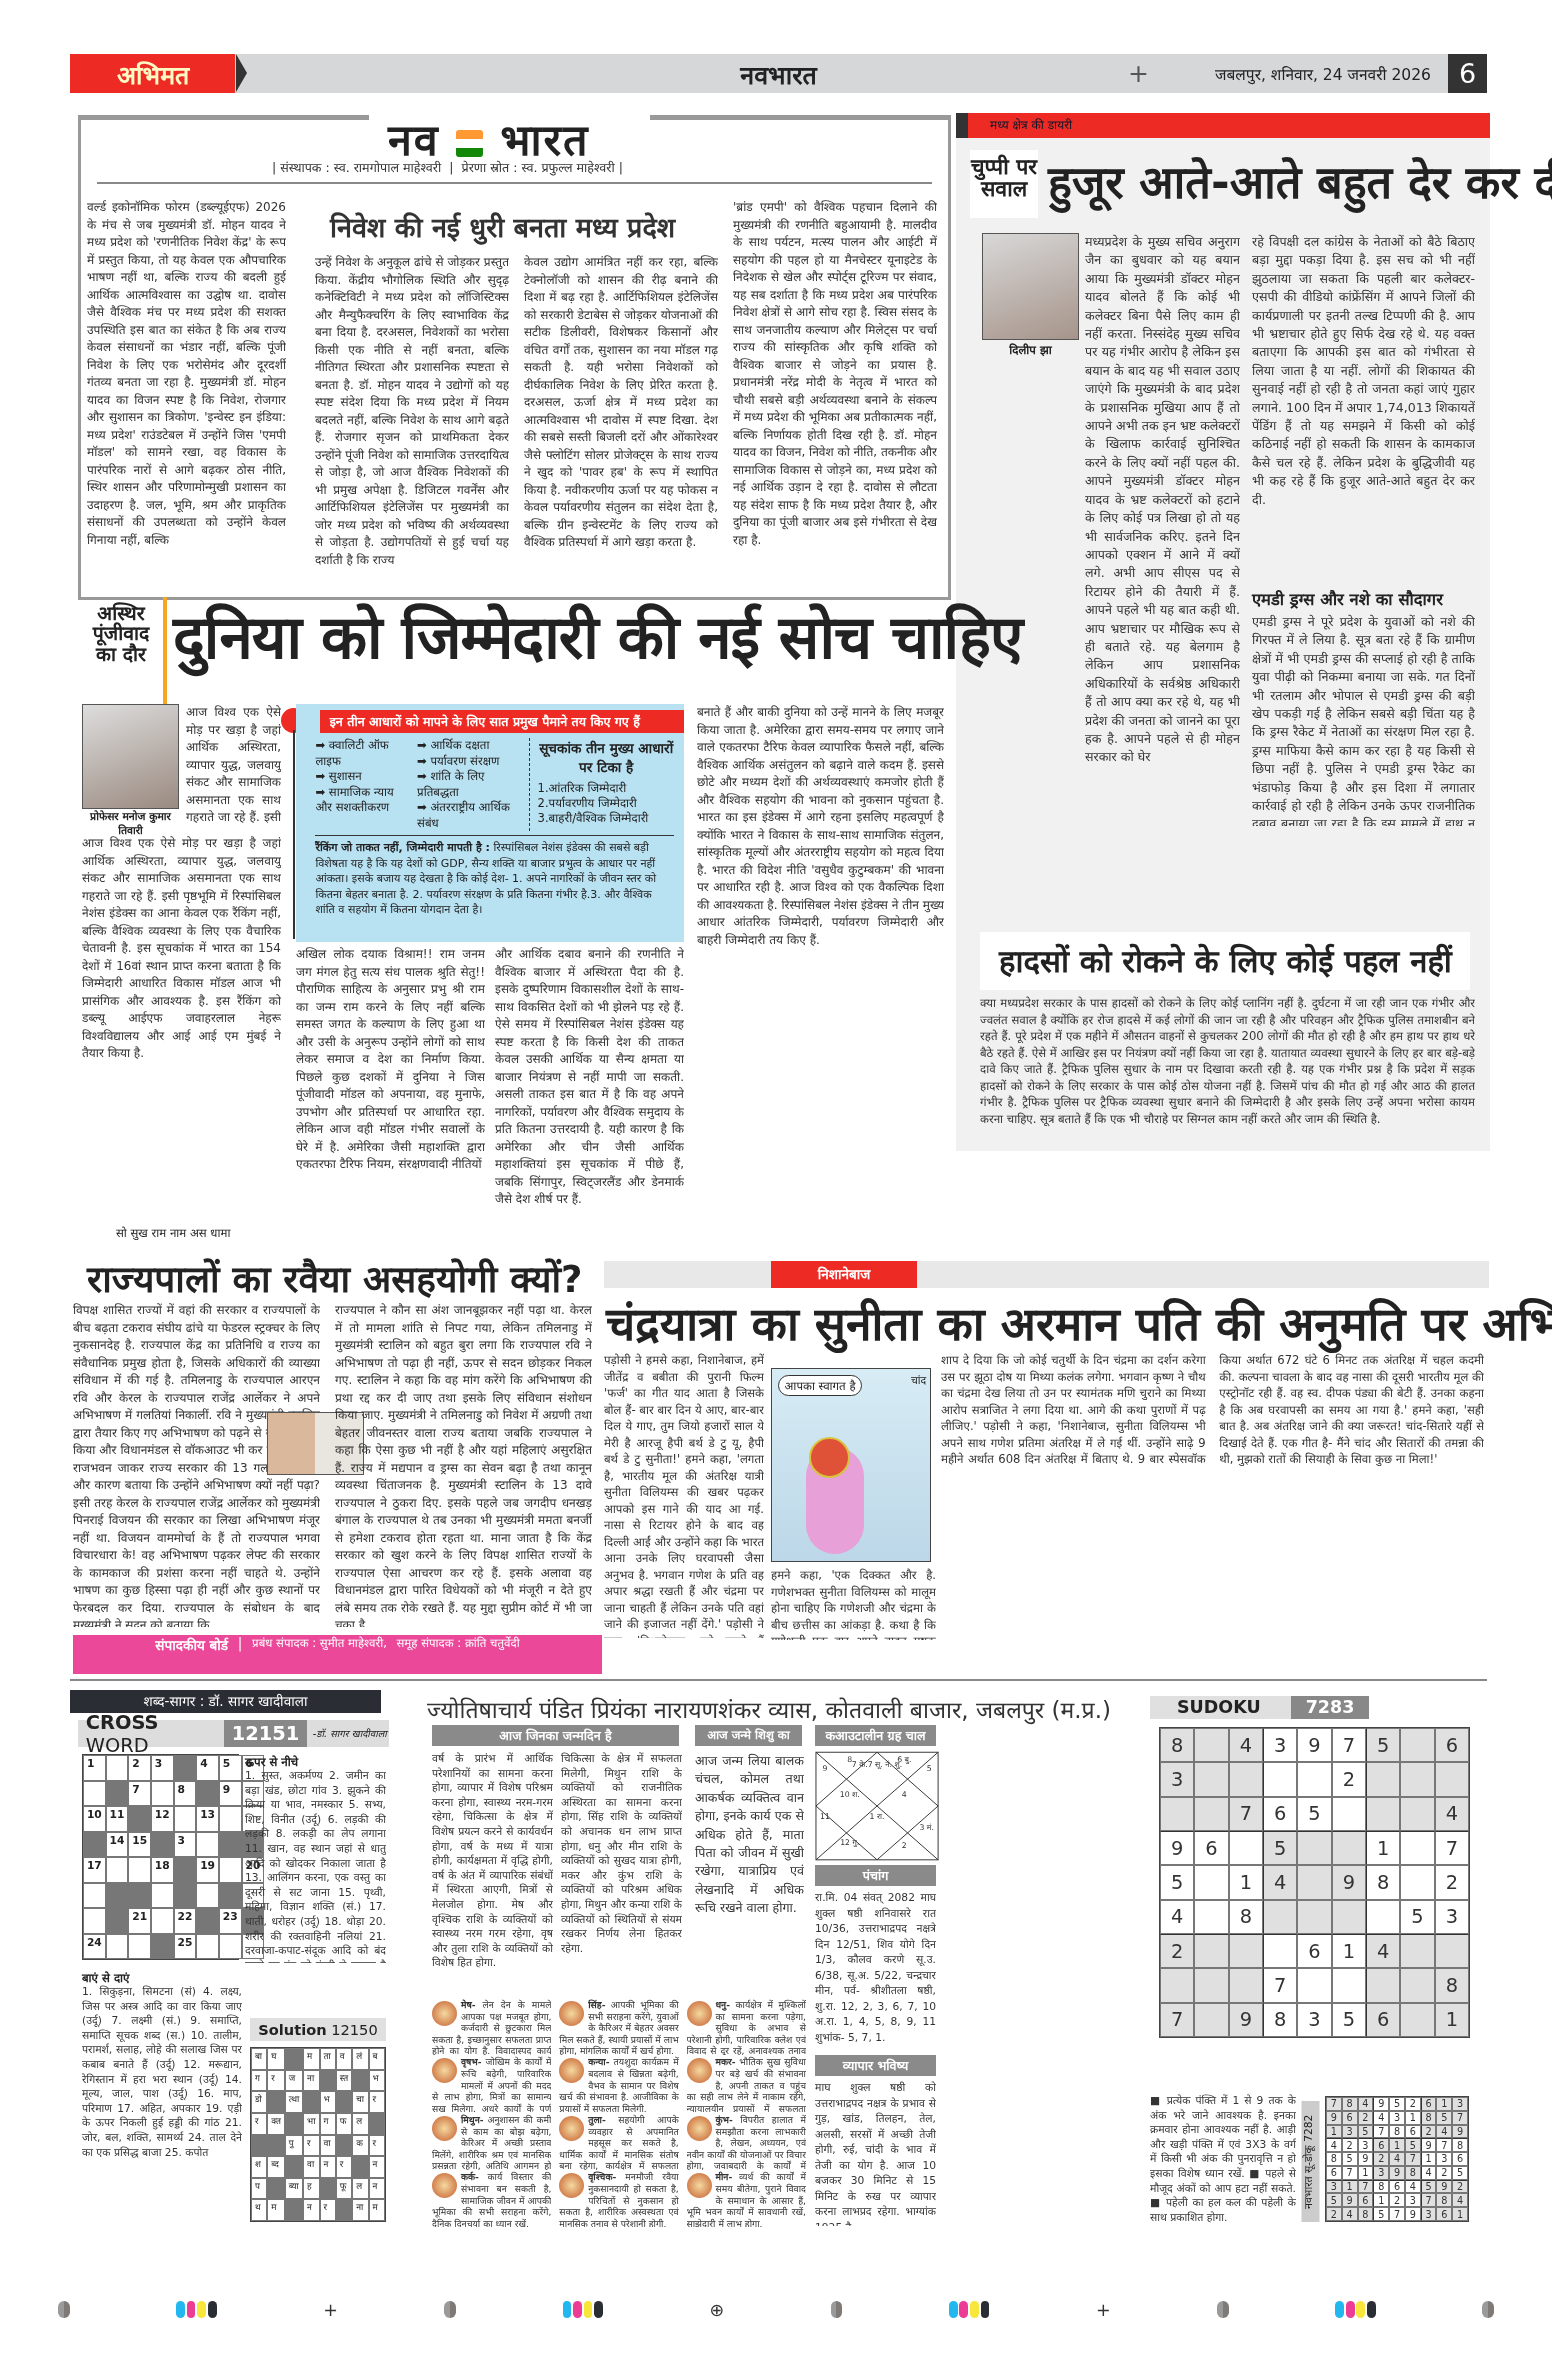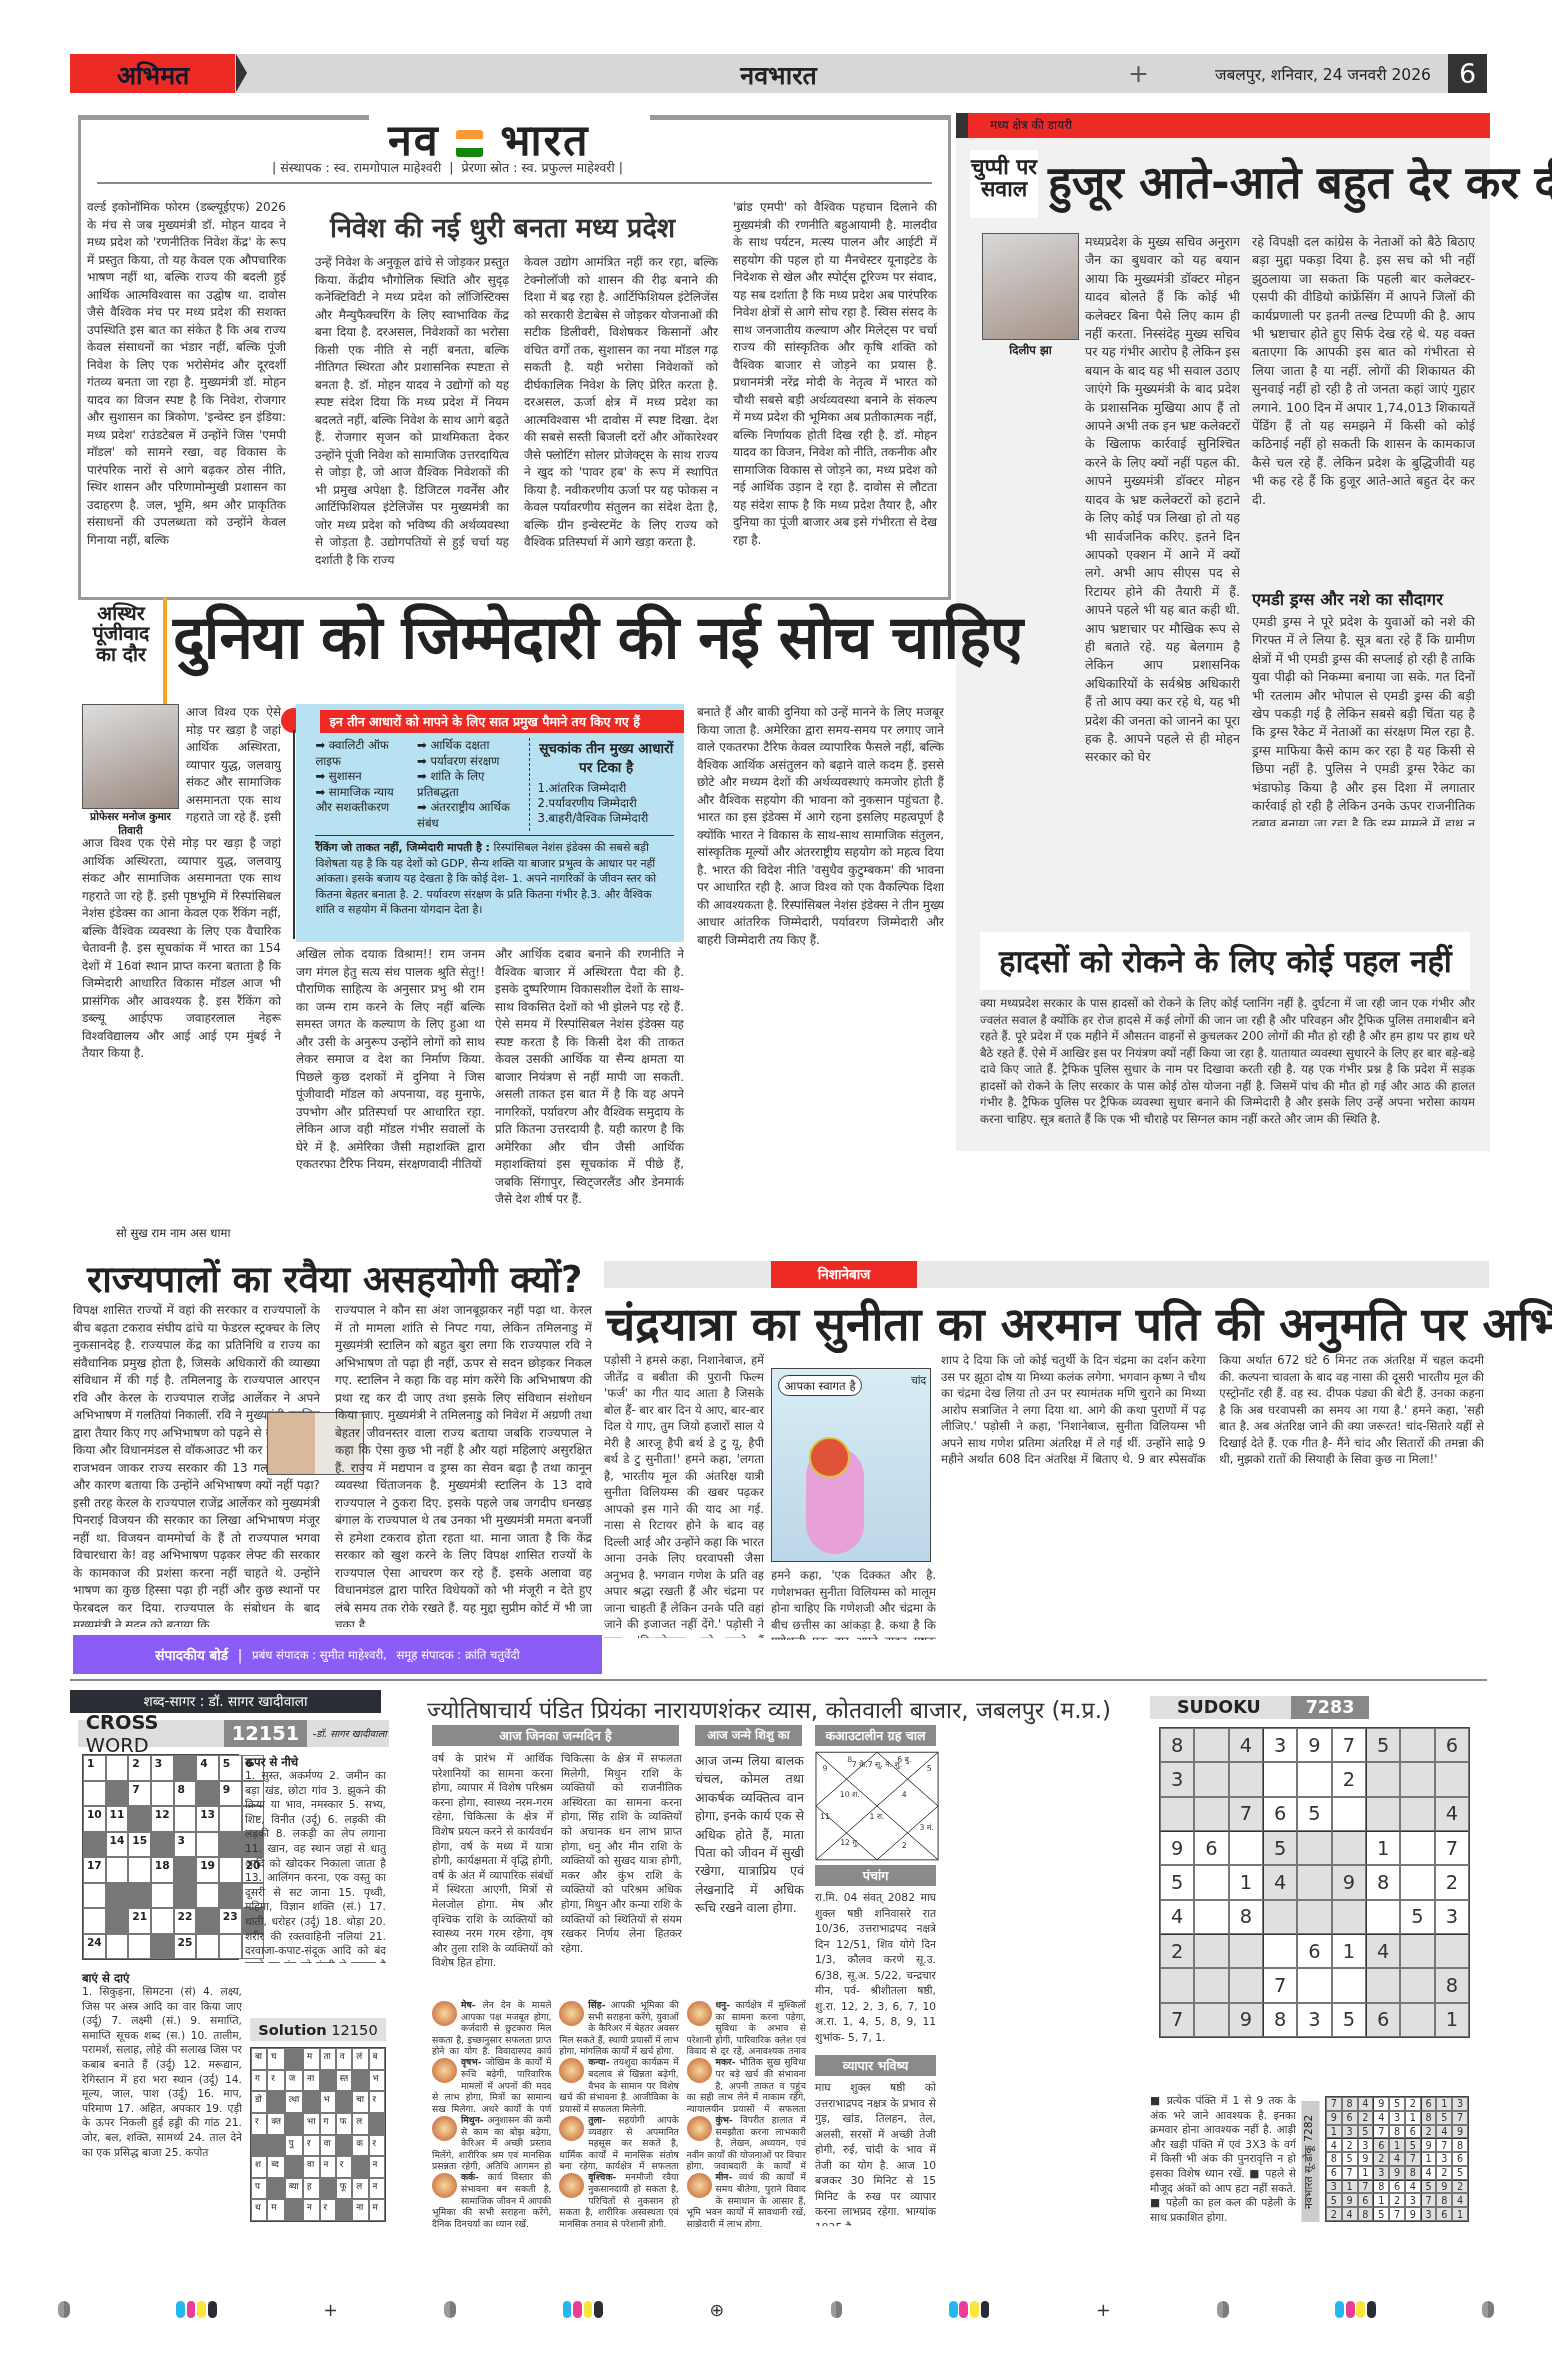--- a/index.html
+++ b/index.html
@@ -1,19 +1,19 @@
 <!DOCTYPE html>
 <html><head>
 <meta charset="utf-8">
 <style>
 *{box-sizing:border-box;margin:0;padding:0}
 body{width:1553px;height:2375px;background:#fff;font-family:"DejaVu Sans",sans-serif;color:#222;position:relative;overflow:hidden}
 .abs{position:absolute}
 .topbar{left:70px;top:54px;width:1417px;height:39px;background:#d6d7d9;display:flex;align-items:center}
-.sec-tab{background:#ee2a24;color:#0f172a;height:39px;width:165px;display:flex;align-items:center;padding-left:47px;font-weight:bold;font-size:25px;position:relative}
+.sec-tab{background:#ee2a24;color:#fef9c3;height:39px;width:165px;display:flex;align-items:center;padding-left:47px;font-weight:bold;font-size:25px;position:relative}
 .sec-tab:after{content:"";position:absolute;right:-11.6px;top:0;border-left:11.6px solid #333;border-top:19.4px solid transparent;border-bottom:19.4px solid transparent}
 .top-title{position:absolute;left:50%;transform:translateX(-50%);font-weight:bold;font-size:25px}
 .top-plus{position:absolute;left:1058px;font-size:25px;color:#555}
 .top-date{position:absolute;left:1145px;font-size:15.5px;font-weight:normal}
 .page-no{position:absolute;right:0;top:0;width:39px;height:39px;background:#333;color:#fff;font-size:27px;display:flex;align-items:center;justify-content:center}
 .ed-box{left:78px;top:115px;width:873px;height:485px;border:3.9px solid #999;border-top:none}
 .logo{left:388px;top:109px;font-weight:bold;font-size:43px;color:#222;letter-spacing:1.9px}
 .founders{left:272px;top:159px;font-size:12.6px;color:#333}
 .hr{height:1.9px;background:#888}
 .ed-headline{left:330px;top:208px;font-size:27px;font-weight:bold;color:#333}
@@ -28,21 +28,21 @@
 .infobox{left:296px;top:704px;width:388px;height:238px;background:#b8e1f2}
 .info-head{background:#ee2a24;color:#fff;font-size:12.6px;font-weight:bold;padding:2.9px 9.7px;margin-left:24px}
 .quote-dot{left:281px;top:708px;width:25px;height:25px;border-radius:50%;background:#ee2a24}
 .quote-line{left:293px;top:730px;width:1.9px;height:209px;background:#333}
 .info-list{font-size:11.6px;line-height:15.5px}
 .info-list div:before{content:"➡ ";}
 .orange-bar{width:3.9px;background:#f5a623}
 .nishanebaz-bar{left:604px;top:1261px;width:885px;height:27px;background:#e8e8e8}
 .nishanebaz-tab{left:771px;top:1261px;width:146px;height:27px;background:#ee2a24;color:#fff;font-size:13.6px;font-weight:bold;text-align:center;line-height:27px}
 .cartoon{left:771px;top:1368px;width:160px;height:194px;background:linear-gradient(#d7ecf5,#bcd7e8);border:1px solid #444}
-.board{left:73px;top:1635px;width:529px;height:39px;background:#8b5cf6;color:#fff;font-size:13.6px;display:flex;align-items:center;justify-content:center;gap:9.7px}
+.board{left:73px;top:1635px;width:529px;height:39px;background:#ec4899;color:#fff;font-size:13.6px;display:flex;justify-content:center;gap:9.7px}
 .word-bar{left:70px;top:1690px;width:311px;height:23px;background:#2a2d33;color:#fff;font-size:13.6px;text-align:center;line-height:23px}
 .cw-head{left:78px;top:1720px;width:311px;height:27px;background:#ddd;display:flex;align-items:center}
 .cw-title{font-size:19.4px;font-weight:bold;padding-left:7.8px;width:146px}
 .cw-no{background:#888;color:#fff;font-size:19.4px;font-weight:bold;padding:0 7.8px;height:27px;line-height:27px}
 .grid{display:grid;border:1.9px solid #444}
 .cell{border:1px solid #777;font-size:10.7px;font-weight:bold;padding:1px 2.9px;background:#fff}
 .cell.b{background:#777}
 .sd-cell{border:1px solid #777;display:flex;align-items:center;justify-content:center;font-size:19.4px;color:#333}
 .sd-cell.sh{background:#e0e0e0}
 .gray-head{background:#8a8a8a;color:#fff;font-size:12.6px;font-weight:bold;text-align:center;height:21.3px;line-height:21.3px}

